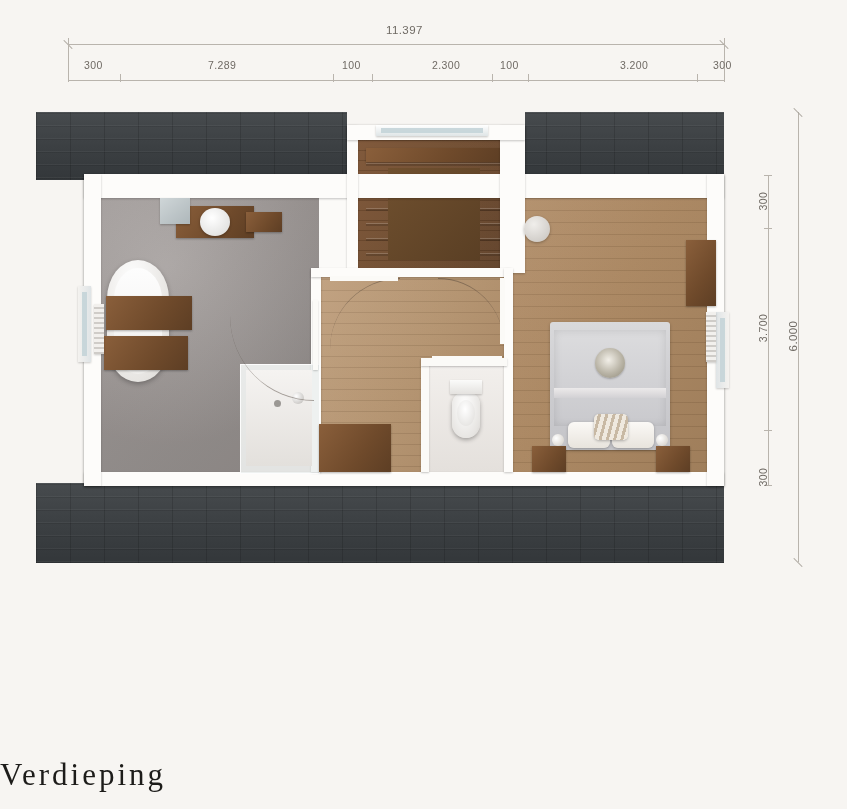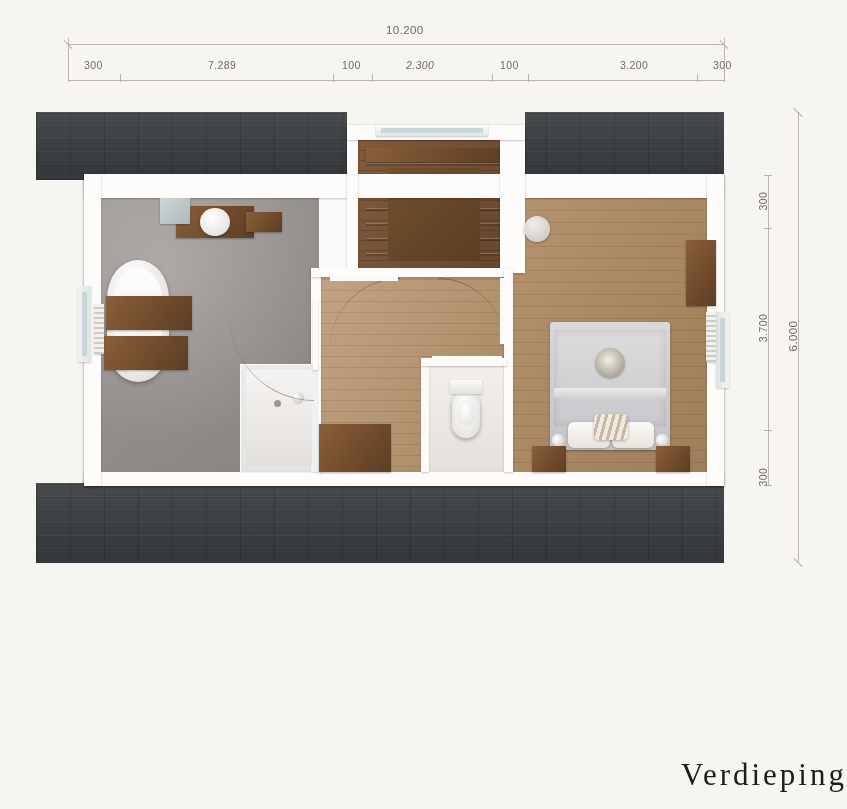--- a/index.html
+++ b/index.html
@@ -145,33 +145,33 @@
     border: 1px solid rgba(70,60,50,.45);
     border-radius: 0;
   }
 
   
   #caption {
     position: absolute;
     left: 0;
     top: 757px;
     width: 847px;
-    text-align: right;
+    text-align: left;
     font-family: "Liberation Serif", serif;
     font-size: 31px;
     letter-spacing: 3px;
     color: #1d1c1a;
   }
 </style>
 </head>
 <body>
 
 <div id="plan">
 
-  <div class="dim big" style="left:386px; top:24px;">10.200</div>
+  <div class="dim big" style="left:386px; top:24px;">11.397</div>
 
   <div class="line hline" style="left:68px; top:44px; width:656px;"></div>
   <div class="slash" style="left:62px; top:44px;"></div>
   <div class="slash" style="left:718px; top:44px;"></div>
 
   <div class="line vline" style="left:68px; top:38px; height:42px;"></div>
   <div class="line vline" style="left:724px; top:38px; height:42px;"></div>
 
   <div class="line hline" style="left:68px; top:80px; width:656px;"></div>
 
@@ -180,21 +180,21 @@
   <div class="ticksm" style="left:333px; top:74px;"></div>
   <div class="ticksm" style="left:372px; top:74px;"></div>
   <div class="ticksm" style="left:492px; top:74px;"></div>
   <div class="ticksm" style="left:528px; top:74px;"></div>
   <div class="ticksm" style="left:697px; top:74px;"></div>
   <div class="ticksm" style="left:724px; top:74px;"></div>
 
   <div class="dim" style="left:84px; top:59px;">300</div>
   <div class="dim" style="left:208px; top:59px;">7.289</div>
   <div class="dim" style="left:342px; top:59px;">100</div>
-  <div class="dim" style="left:406px; top:59px;font-style:italic;">2.300</div>
+  <div class="dim" style="left:432px; top:59px;">2.300</div>
   <div class="dim" style="left:500px; top:59px;">100</div>
   <div class="dim" style="left:620px; top:59px;text-align:center;">3.200</div>
   <div class="dim" style="left:713px; top:59px;">300</div>
 
   <div class="line vline" style="left:798px; top:112px; height:450px;"></div>
   <div class="slash" style="left:792px; top:112px;"></div>
   <div class="slash" style="left:792px; top:562px;"></div>
   <div class="dim big vert" style="left:793px; top:330px; width:40px; text-align:center; margin-left:-20px;">6.000</div>
 
   <div class="line vline" style="left:768px; top:175px; height:310px;"></div>

